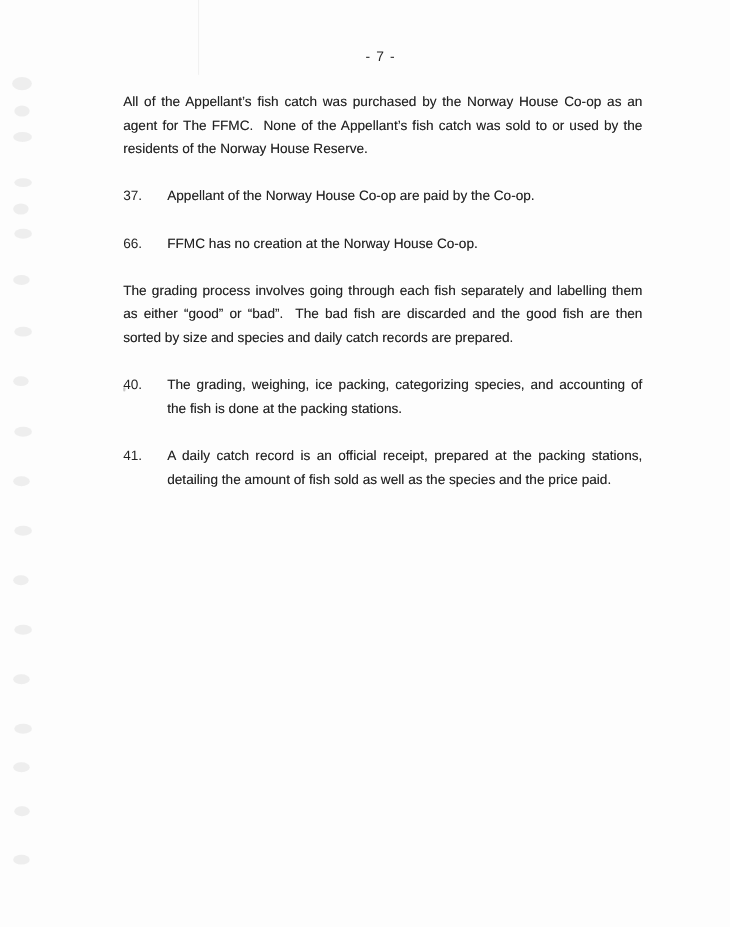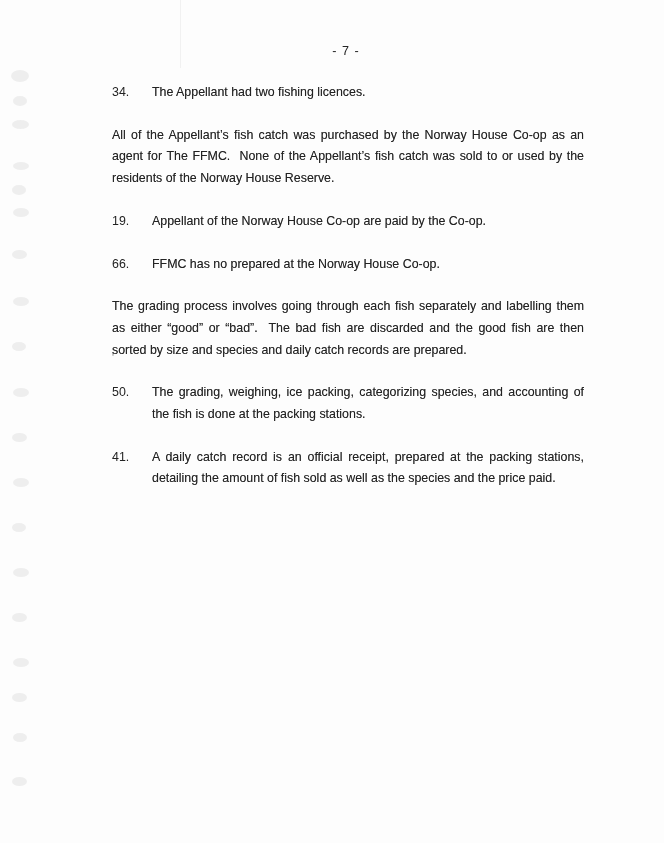--- a/index.html
+++ b/index.html
@@ -96,46 +96,42 @@
     <div class="blob" style="left:12px; top:693px; width:15px; height:9px;"></div>
     <div class="blob" style="left:13px; top:733px; width:14px; height:9px;"></div>
     <div class="blob" style="left:12px; top:777px; width:15px; height:9px;"></div>
     <div class="speck"></div>
   </div>
 
   <div class="page-number">- 7 -</div>
 
   <main class="content">
 
-    <div class="para">
-      <div class="num">34.</div>
-      <div class="txt">The Appellant had two fishing licences.</div>
-    </div>
 
     <div class="para">
       <div class="txt">All of the Appellant’s fish catch was purchased by the Norway House Co-op as an agent for The FFMC.  None of the Appellant’s fish catch was sold to or used by the residents of the Norway House Reserve.</div>
     </div>
 
 
     <div class="para">
-      <div class="num">19.</div>
+      <div class="num">37.</div>
       <div class="txt">Appellant of the Norway House Co-op are paid by the Co-op.</div>
     </div>
 
     <div class="para">
       <div class="num">66.</div>
-      <div class="txt">FFMC has no prepared at the Norway House Co-op.</div>
+      <div class="txt">FFMC has no creation at the Norway House Co-op.</div>
     </div>
 
     <div class="para">
       <div class="txt">The grading process involves going through each fish separately and labelling them as either “good” or “bad”.  The bad fish are discarded and the good fish are then sorted by size and species and daily catch records are prepared.</div>
     </div>
 
     <div class="para">
-      <div class="num">50.</div>
+      <div class="num">40.</div>
       <div class="txt">The grading, weighing, ice packing, categorizing species, and accounting of the fish is done at the packing stations.</div>
     </div>
 
     <div class="para">
       <div class="num">41.</div>
       <div class="txt">A daily catch record is an official receipt, prepared at the packing stations, detailing the amount of fish sold as well as the species and the price paid.</div>
     </div>
 
 
 

